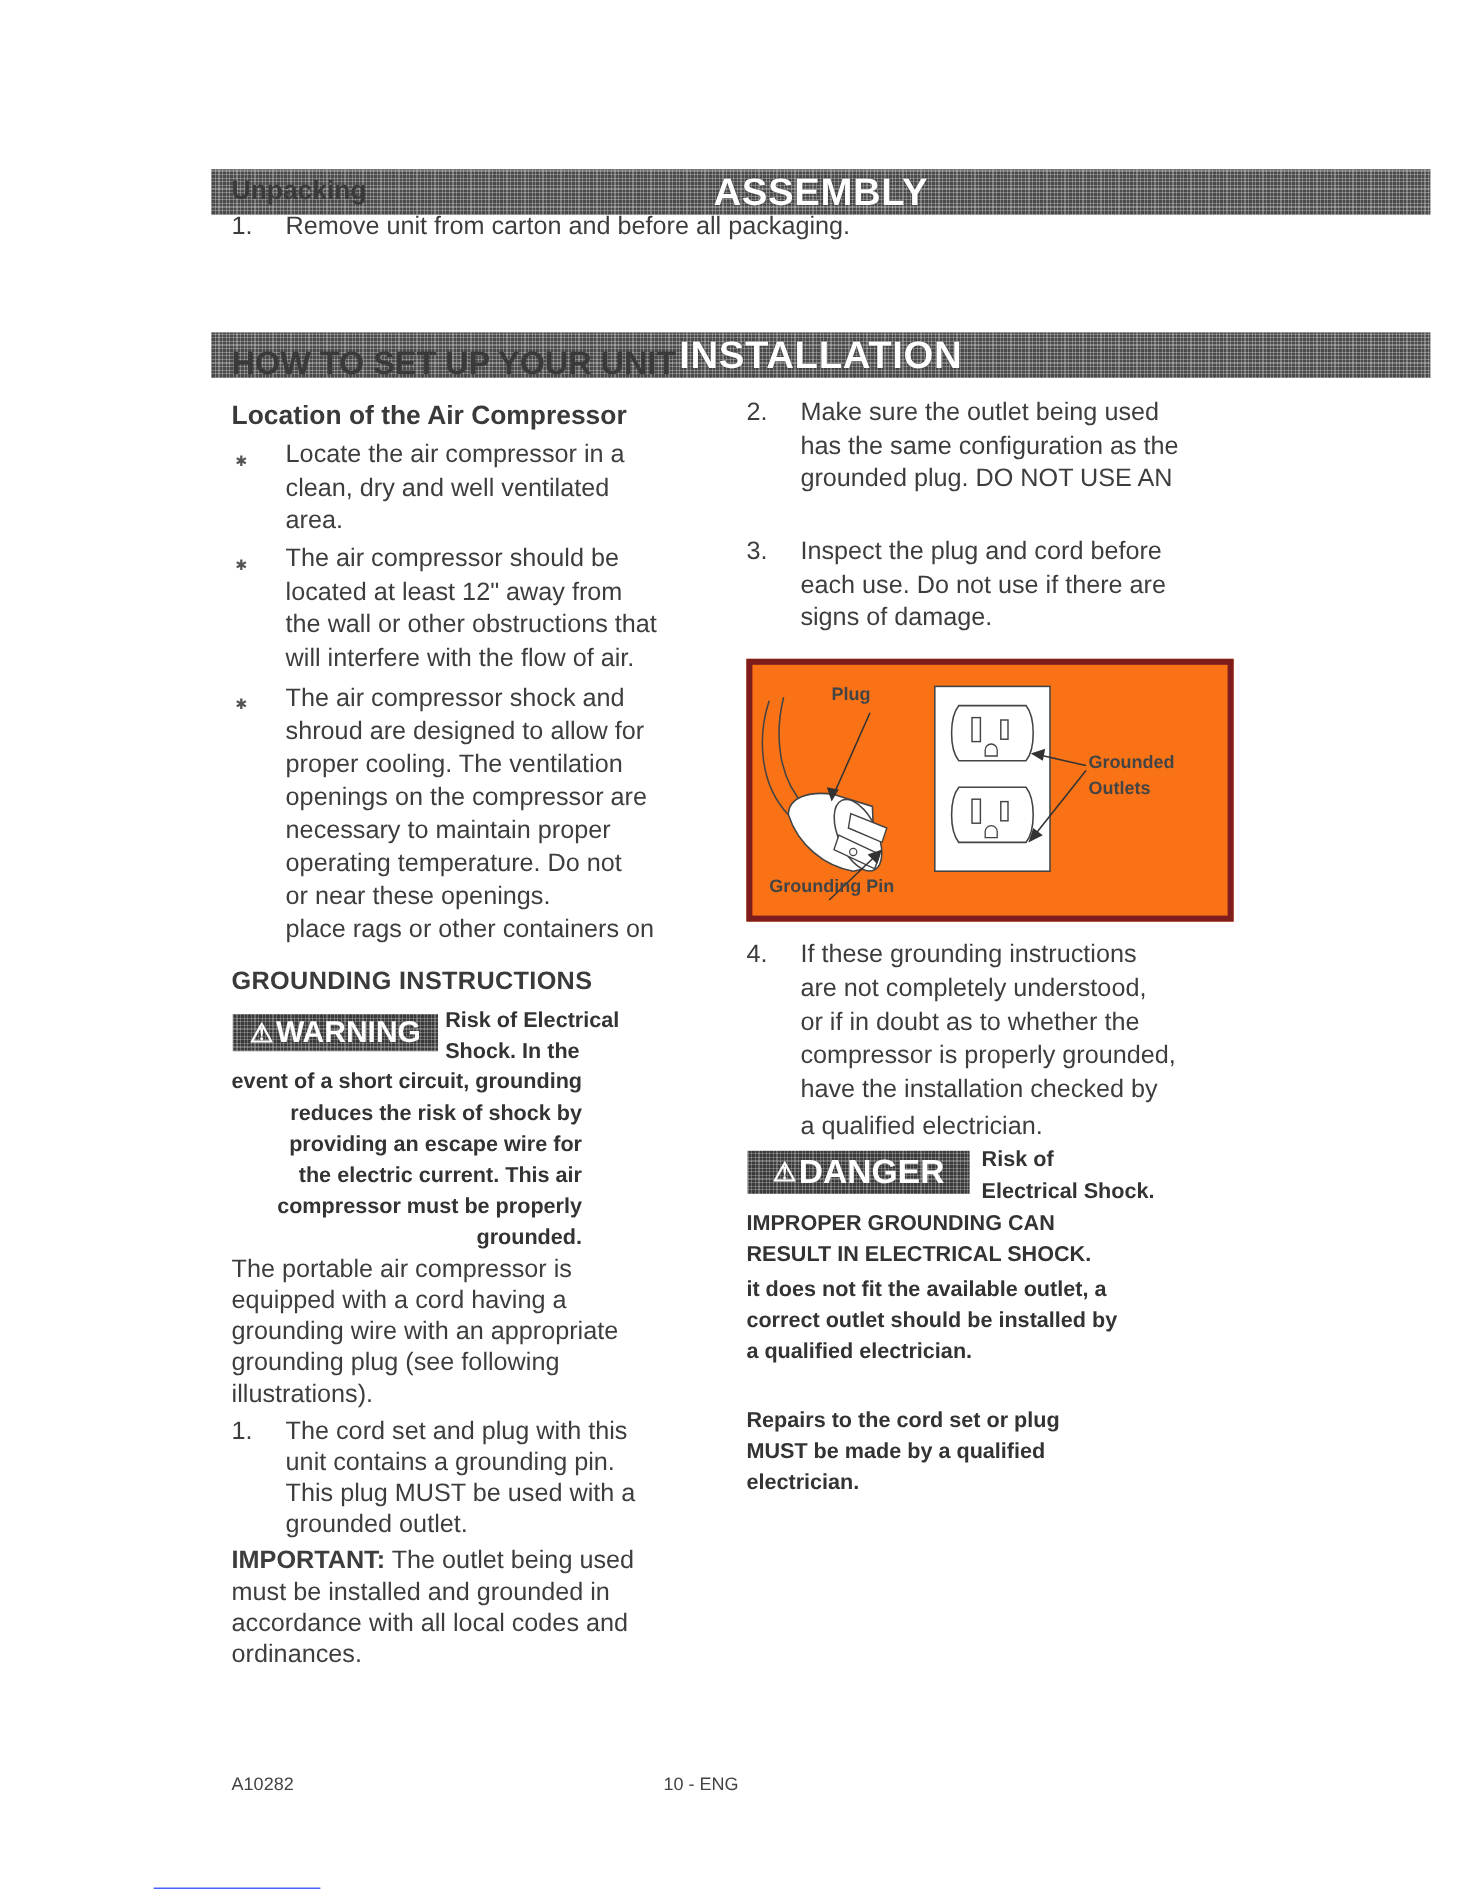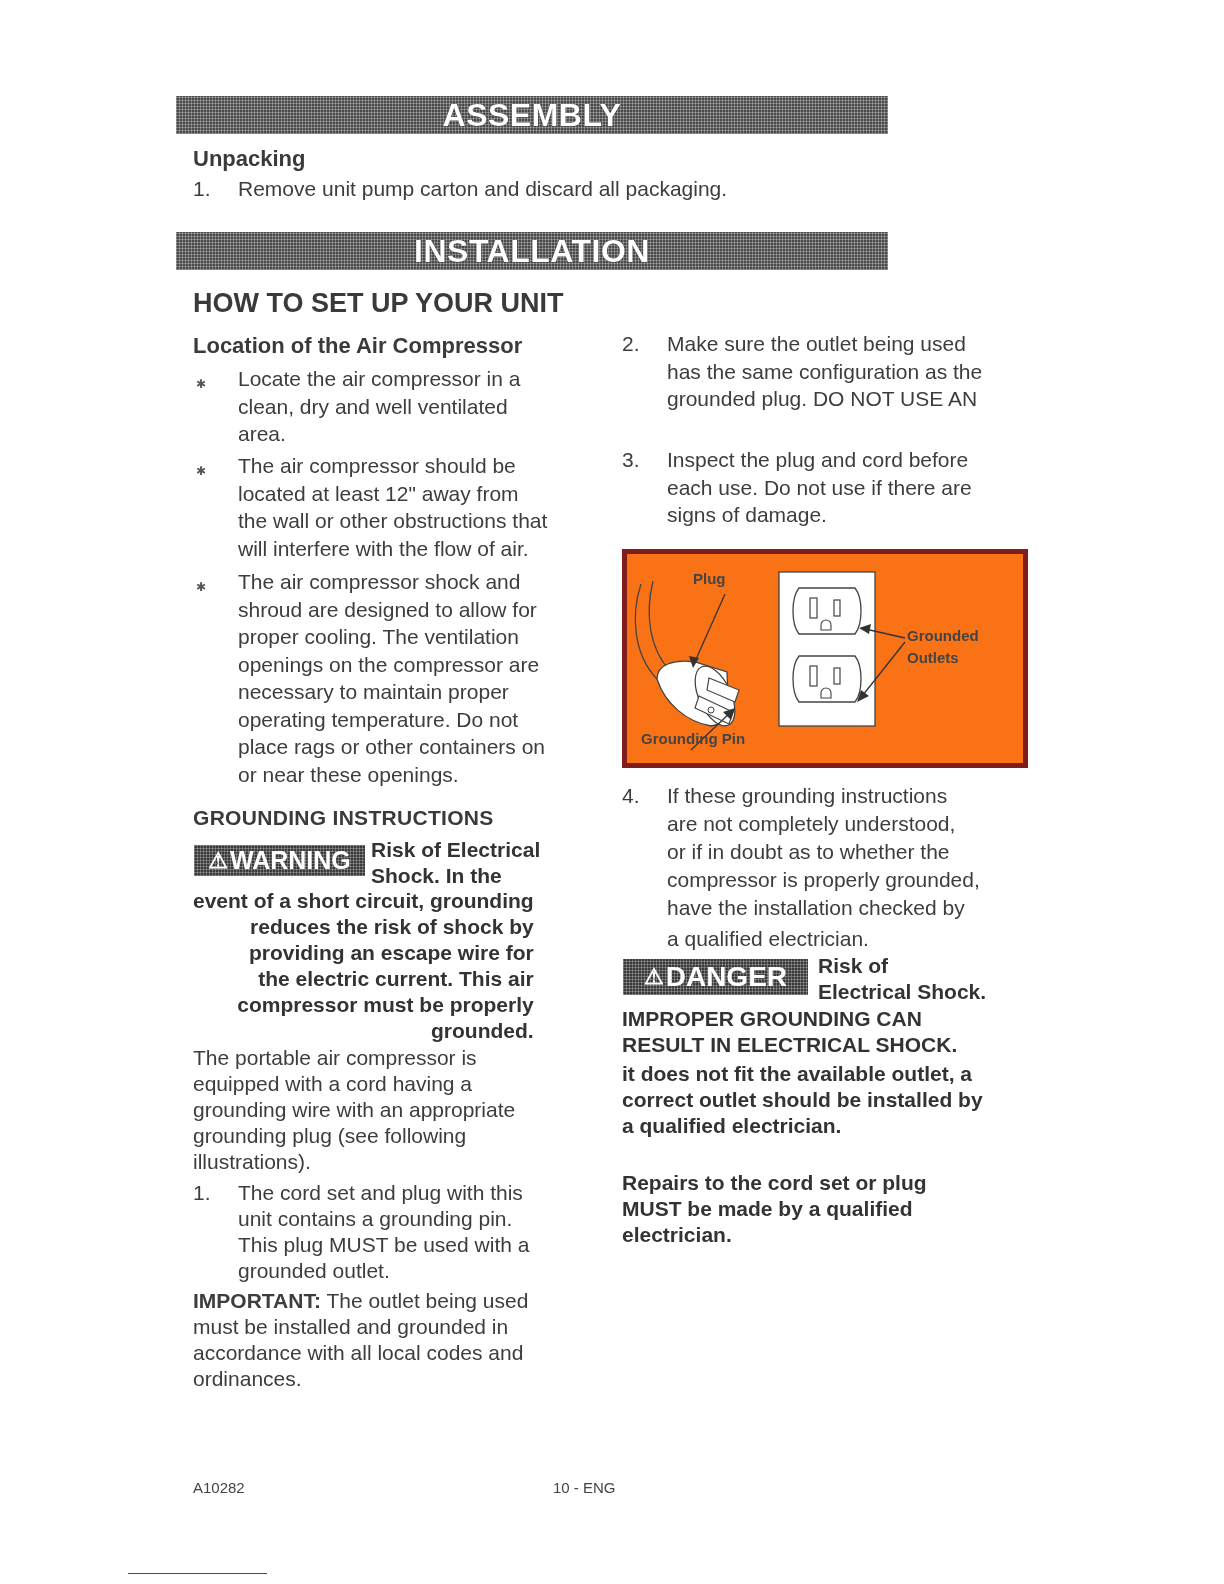--- a/index.html
+++ b/index.html
@@ -1,29 +1,29 @@
 <!DOCTYPE html>
 <html><head>
 <meta charset="utf-8">
 <style>
   html, body { margin: 0; padding: 0; background: #ffffff; }
   body { width: 1224px; height: 1584px; position: relative; overflow: hidden;
          font-family: "Liberation Sans", sans-serif; color: #3a3a3a; }
-  .banner { position: absolute; left: 176px; width: 712px; height: 38px;
+  .banner { position: absolute; left: 176px; width: 1016px; height: 38px;
             background-color: #4a4a4a;
             background-image:
               repeating-linear-gradient(0deg, rgba(255,255,255,0.28) 0 1px, transparent 1px 3px),
               repeating-linear-gradient(90deg, rgba(255,255,255,0.28) 0 1px, transparent 1px 3px);
-            display: flex; align-items: center; justify-content: center; }
+            display: flex; align-items: center; justify-content: center; margin-top: 45px; }
   .banner span { color: #ffffff; font-weight: bold; font-size: 32px; letter-spacing: 0.5px;
                  text-shadow: 0 0 1px #000; }
   .abs { position: absolute; }
   .h-sub { font-weight: bold; font-size: 22px; color: #3a3a3a; }
   .body-text { font-size: 21px; line-height: 27.5px; color: #3d3d3d; }
-  .bold-text { font-size: 21px; line-height: 26px; font-weight: bold; color: #333; }
+  .bold-text { font-size: 18px; line-height: 26px; font-weight: bold; color: #333; }
   .list-item { position: absolute; }
   .marker { position: absolute; left: 0; top: 0; }
   .item-text { position: absolute; left: 45px; }
   .bullet-marker { font-size: 12px; top: 6px; left: 3px; color: #555; }
   .warn-badge { position: absolute; display: flex; align-items: center; justify-content: center;
                 background-color: #3a3a3a;
                 background-image:
                   repeating-linear-gradient(0deg, rgba(255,255,255,0.25) 0 1px, transparent 1px 3px),
                   repeating-linear-gradient(90deg, rgba(255,255,255,0.25) 0 1px, transparent 1px 3px);
                 color: #fff; font-weight: bold; font-size: 25px; }
@@ -36,21 +36,21 @@
 </style>
 </head>
 <body>
 
 <div class="banner" style="top:96px;">
   <span>ASSEMBLY</span>
 </div>
 <div class="abs h-sub" style="left:193px; top:146px;">Unpacking</div>
 <div class="list-item body-text" style="left:193px; top:175px; width:800px;">
   <span class="marker">1.</span>
-  <span class="item-text">Remove unit pump carton and discard all packaging.</span>
+  <span class="item-text">Remove unit from carton and before all packaging.</span>
 </div>
 
 <div class="banner" style="top:232px;">
   <span>INSTALLATION</span>
 </div>
 <div class="abs" style="left:193px; top:288px; font-size:27px; font-weight:bold; color:#3a3a3a;">HOW TO SET UP YOUR UNIT</div>
 
 <div class="abs h-sub" style="left:193px; top:333px;">Location of the Air Compressor</div>
 
 <div class="list-item body-text" style="left:193px; top:365px; width:400px;">
@@ -72,22 +72,22 @@
 </div>
 <div class="list-item body-text" style="left:193px; top:568px; width:400px;">
   <span class="marker bullet-marker">✱</span>
   <div class="item-text">
     <div>The air compressor shock and</div>
     <div>shroud are designed to allow for</div>
     <div>proper cooling. The ventilation</div>
     <div>openings on the compressor are</div>
     <div>necessary to maintain proper</div>
     <div>operating temperature. Do not</div>
+    <div>or near these openings.</div>
     <div>place rags or other containers on</div>
-    <div>or near these openings.</div>
   </div>
 </div>
 
 <div class="abs" style="left:193px; top:806px; font-size:21px; font-weight:bold; color:#3a3a3a; letter-spacing:0.3px;">GROUNDING INSTRUCTIONS</div>
 
 <div class="warn-badge" style="left:194px; top:845px; width:171px; height:31px;">
   <span class="tri">⚠</span>
   <span>WARNING</span>
 </div>
 <div class="abs bold-text" style="left:371px; top:837px;">

